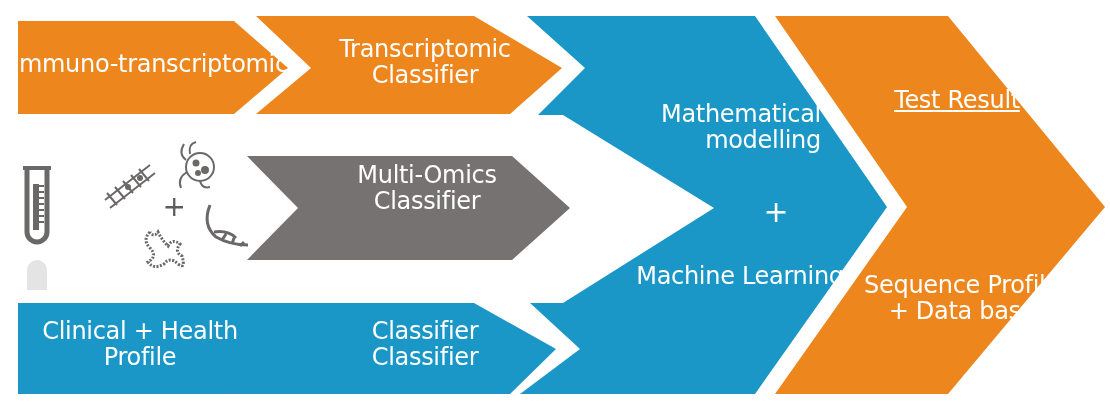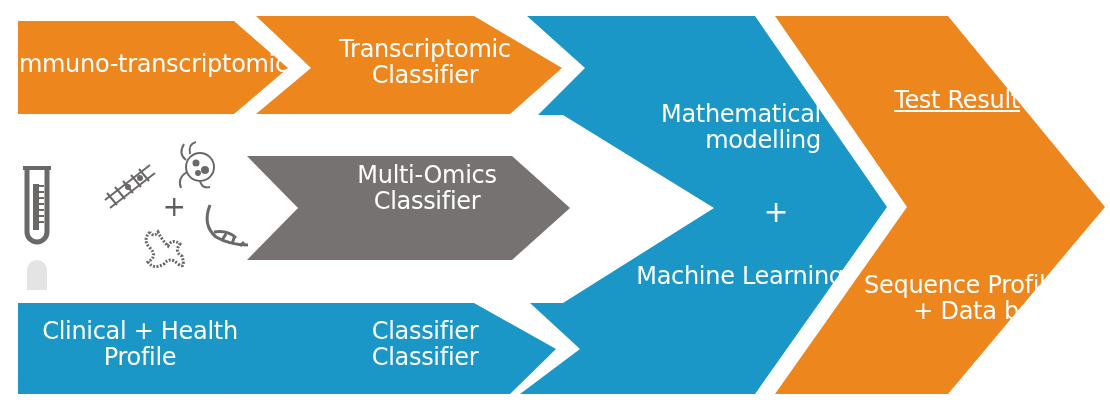--- a/index.html
+++ b/index.html
@@ -79,18 +79,18 @@
 </div>
 
 <div class="lbl" style="left:741px;top:127px;text-align:right;">
   <div>Mathematical</div>
   <div>modelling</div>
 </div>
 <div class="lbl plus" style="left:776px;top:212px;">+</div>
 <div class="lbl" style="left:740px;top:276px;">Machine Learning</div>
 
 <div class="lbl" style="left:957px;top:100px;text-decoration:underline;">Test Result</div>
-<div class="lbl" style="left:962px;top:298px;text-align:right;">
+<div class="lbl" style="left:962px;top:298px;">
   <div>Sequence Profile</div>
   <div>+ Data base</div>
 </div>
 
 <div class="lbl plus" style="left:174px;top:207px;color:#5f5c5b;font-size:28px;">+</div>
 
 </body></html>

